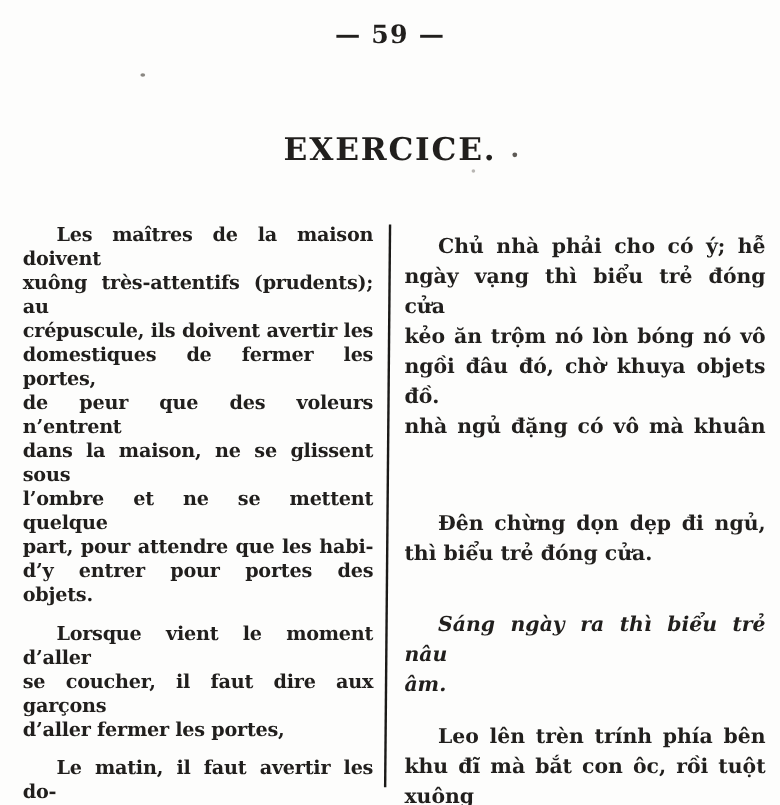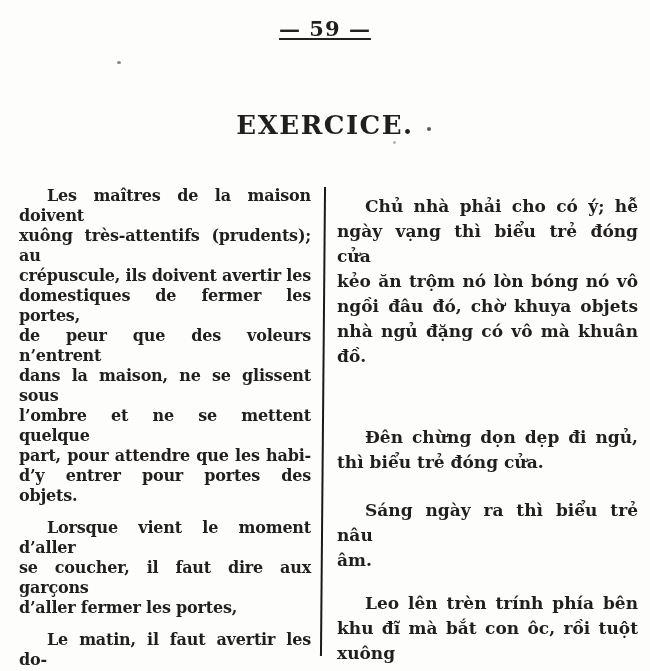--- a/index.html
+++ b/index.html
@@ -7,38 +7,38 @@
     width: 650px; height: 671px;
     background: #fdfdfc;
     font-family: "DejaVu Serif", serif;
     font-weight: bold;
     color: #211f1d;
     position: relative;
     overflow: hidden;
   }
   .page-number {
     position: absolute; top: 16px; left: 0; width: 650px;
-    text-align: center; font-size: 21px; letter-spacing: 1px; text-decoration: underline;
+    text-align: center; font-size: 21px; letter-spacing: 1px;
   }
   .page-title {
     position: absolute; top: 110px; left: 0; width: 650px;
     text-align: center; font-size: 26px; letter-spacing: 1.5px;
   }
   .col-left {
     position: absolute; left: 19px; top: 186px; width: 292px;
     font-size: 16px; line-height: 20px; letter-spacing: -0.2px;
   }
   .col-right {
     position: absolute; left: 337px; top: 186px; width: 301px;
     font-size: 17px; line-height: 25px; padding-top: 8px;
   }
   .para { margin: 0; }
   .col-left .para + .para { margin-top: 12px; }
   .vp2 { margin-top: 56px; }
-  .vp3 { margin-top: 23px; }
+  .vp3 { margin-top: 34px; font-style: italic; }
   .vp4 { margin-top: 18px; }
   .line { text-align: justify; text-align-last: justify; }
   .line.first { text-indent: 28px; }
   .line.last { text-align-last: left; }
   .divider {
     position: absolute; left: 322px; top: 187px;
     width: 2px; height: 469px; background: #1b1a18;
     transform: rotate(0.5deg);
   }
   .speck {
@@ -85,22 +85,22 @@
   </div>
 
 </div>
 
 <div class="col-right">
   <div class="para">
     <div class="line first">Chủ nhà phải cho có ý; hễ</div>
     <div class="line">ngày vạng thì biểu trẻ đóng cửa</div>
     <div class="line">kẻo ăn trộm nó lòn bóng nó vô</div>
     <div class="line">ngồi đâu đó, chờ khuya objets</div>
+    <div class="line last">đồ.</div>
     <div class="line">nhà ngủ đặng có vô mà khuân</div>
-    <div class="line last">đồ.</div>
   </div>
   <div class="para vp2">
     <div class="line first">Đên chừng dọn dẹp đi ngủ,</div>
     <div class="line last">thì biểu trẻ đóng cửa.</div>
   </div>
   <div class="para vp3">
     <div class="line first">Sáng ngày ra thì biểu trẻ nâu</div>
     <div class="line last">âm.</div>
   </div>
   <div class="para vp4">

